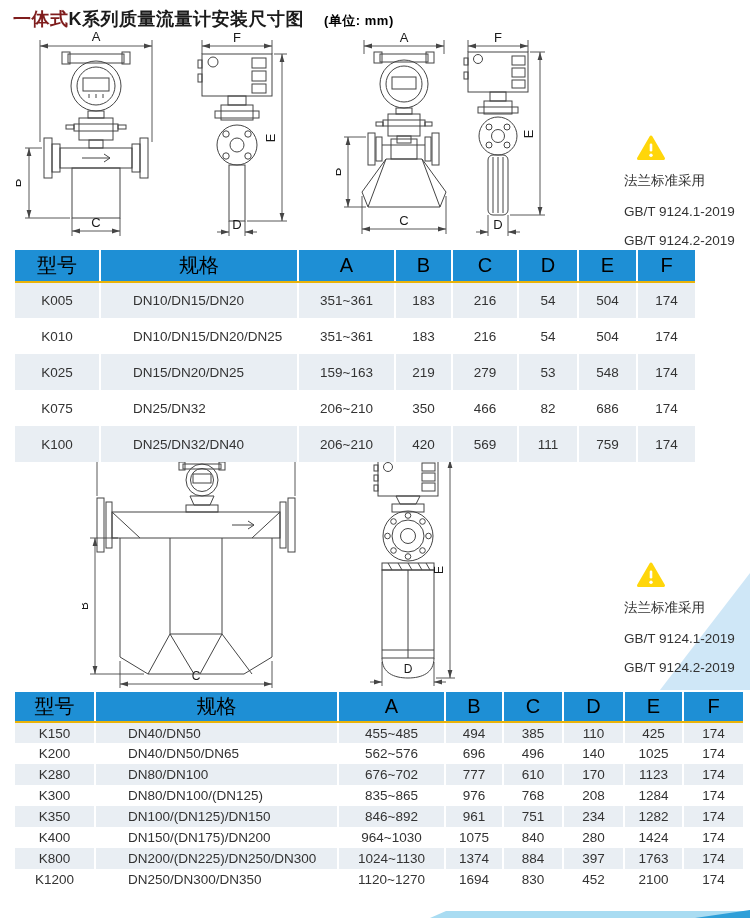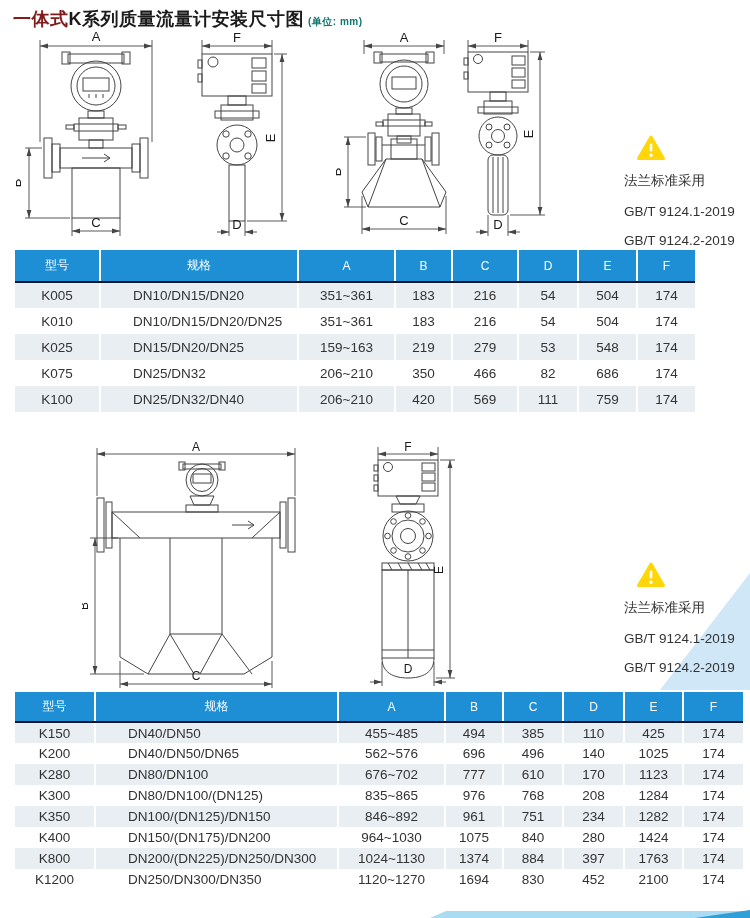--- a/index.html
+++ b/index.html
@@ -3,21 +3,21 @@
 <meta charset="utf-8">
 <style>
   * { margin:0; padding:0; box-sizing:border-box; }
   html,body { width:750px; height:918px; }
   body { font-family:"Liberation Sans","DejaVu Sans",sans-serif; background:#fff; position:relative; overflow:hidden; }
   .page { position:absolute; inset:0; background:#fff; }
 
   
   .title { position:absolute; top:7px; left:13px; font-size:18px; font-weight:bold; color:#1b1b1b; letter-spacing:0.5px; }
   .title .hl { color:#7f1d1d; }
-  .title .unit { color:#0f766e; font-size:10px; font-weight:bold; margin-left:4px; }
+  .title .unit { color:#000000; font-size:13px; font-weight:bold; margin-left:20px; }
 
   
   svg.fig { position:absolute; }
   .fig line, .fig rect, .fig circle, .fig path, .fig polygon, .fig polyline
     { fill:none; stroke:#454545; stroke-width:1; }
   .fig .dim { stroke-width:0.9; }
   .fig text { fill:#1a1a1a; stroke:none; font-size:13px; font-family:"Liberation Sans",sans-serif; }
   .fig text.sm { font-size:12px; }
   .fig marker path { fill:#454545; stroke:none; }
 
@@ -33,28 +33,28 @@
   .decor-mid { position:absolute; right:0; top:573px; width:90px; height:117px;
     background:#cfe7f7; clip-path:polygon(100% 0,100% 100%,0 100%); z-index:1; }
   .strip { position:absolute; left:430px; right:0; bottom:0; height:7px;
     background:#a9dcf2; clip-path:polygon(16px 0,100% 0,100% 100%,0 100%); z-index:3; }
   .corner { position:absolute; right:0; bottom:0; width:55px; height:8px;
     background:#2f9fd8; clip-path:polygon(100% 0,100% 100%,0 100%); z-index:4; }
 
   
   table.dim { position:absolute; border-collapse:collapse; table-layout:fixed;
     font-size:13.5px; color:#333; z-index:2; }
-  .dim th { background:#1e8fd5; color:#ffffff; font-weight:400; font-size:12px;
-    border-bottom:2px solid #0f172a; }
+  .dim th { background:#1e8fd5; color:#000000; font-weight:400; font-size:20px;
+    border-bottom:2px solid #eab308; }
   .dim th, .dim td { text-align:center; border-left:2px solid #fff; padding:0; }
   .dim th:first-child, .dim td:first-child { border-left:none; }
   .dim tbody tr:nth-child(odd) { background:#e9eef3; }
   .dim td:nth-child(2) { text-align:left; padding-left:32px; }
   .t1 { top:250px; left:15px; width:680px; }
-  .t1 th { height:32px; } .t1 td { height:26px; }
+  .t1 th { height:32px; } .t1 td { height:36px; }
   .t2 { top:692px; left:15px; width:728px; }
   .t2 th { height:30px; } .t2 td { height:21px; }
 </style>
 </head>
 <body>
 
 <div class="page">
 
   <div class="title">
     <span class="hl">一体式</span><span>K系列质量流量计安装尺寸图</span><span class="unit">(单位: mm)</span>

